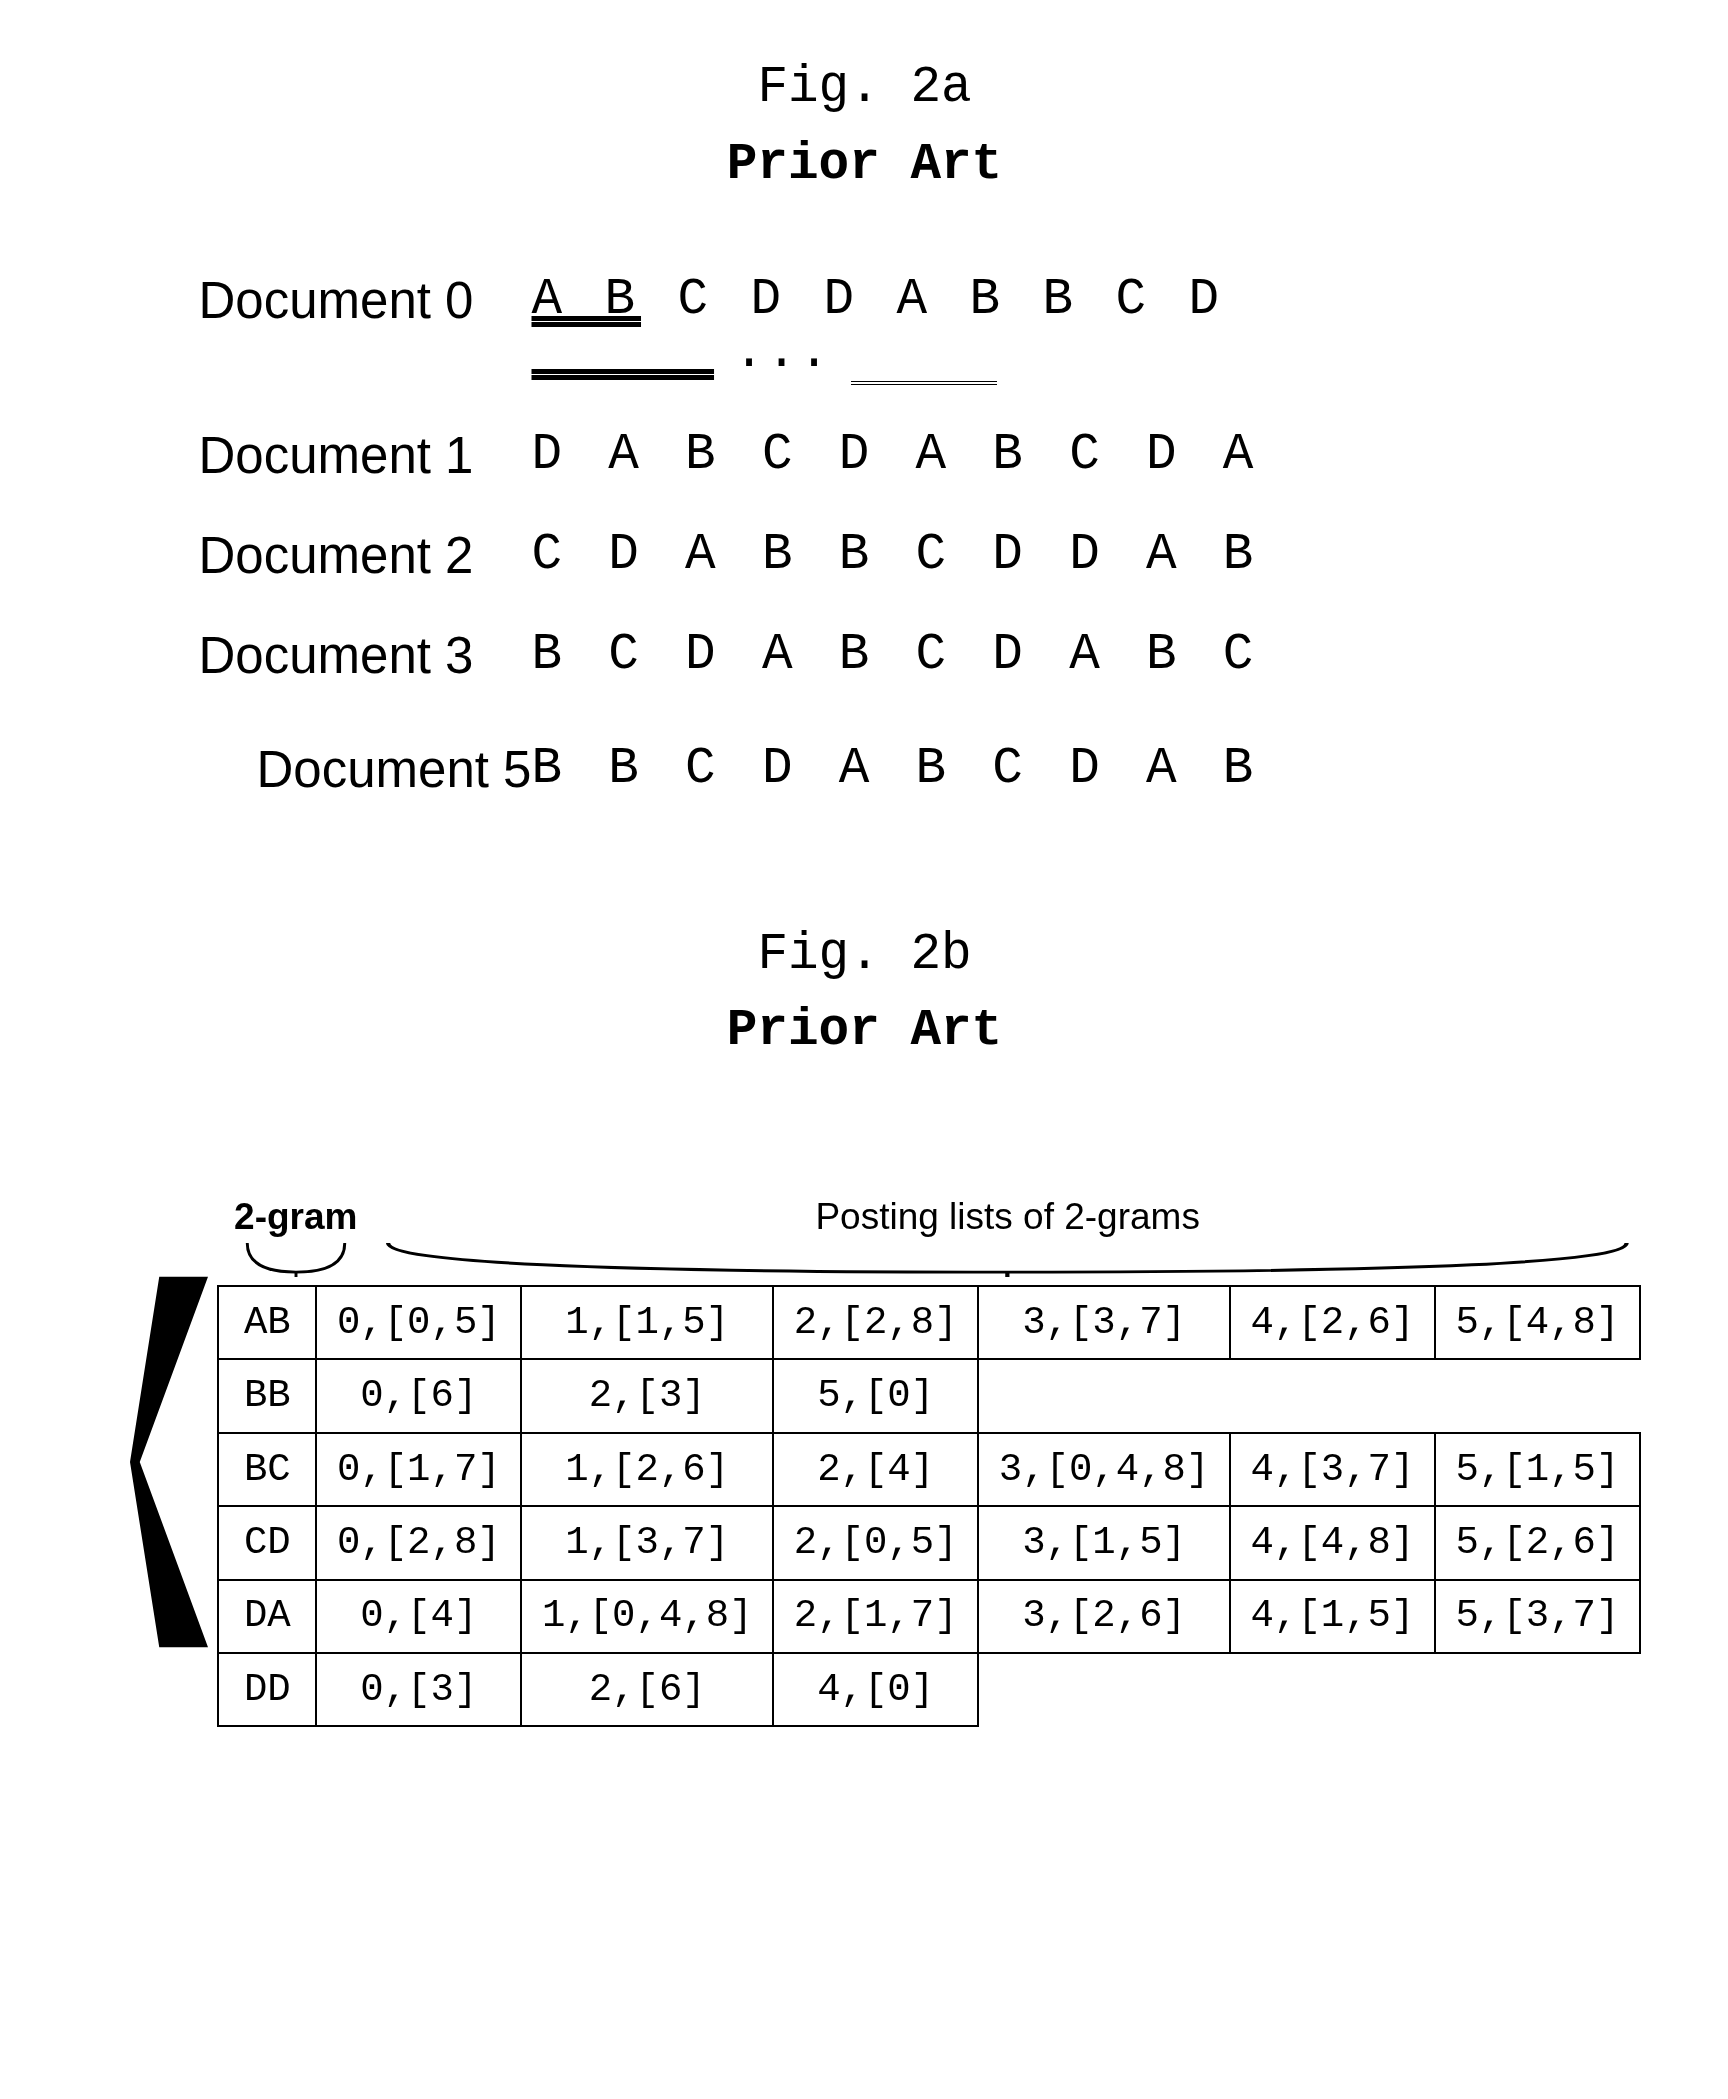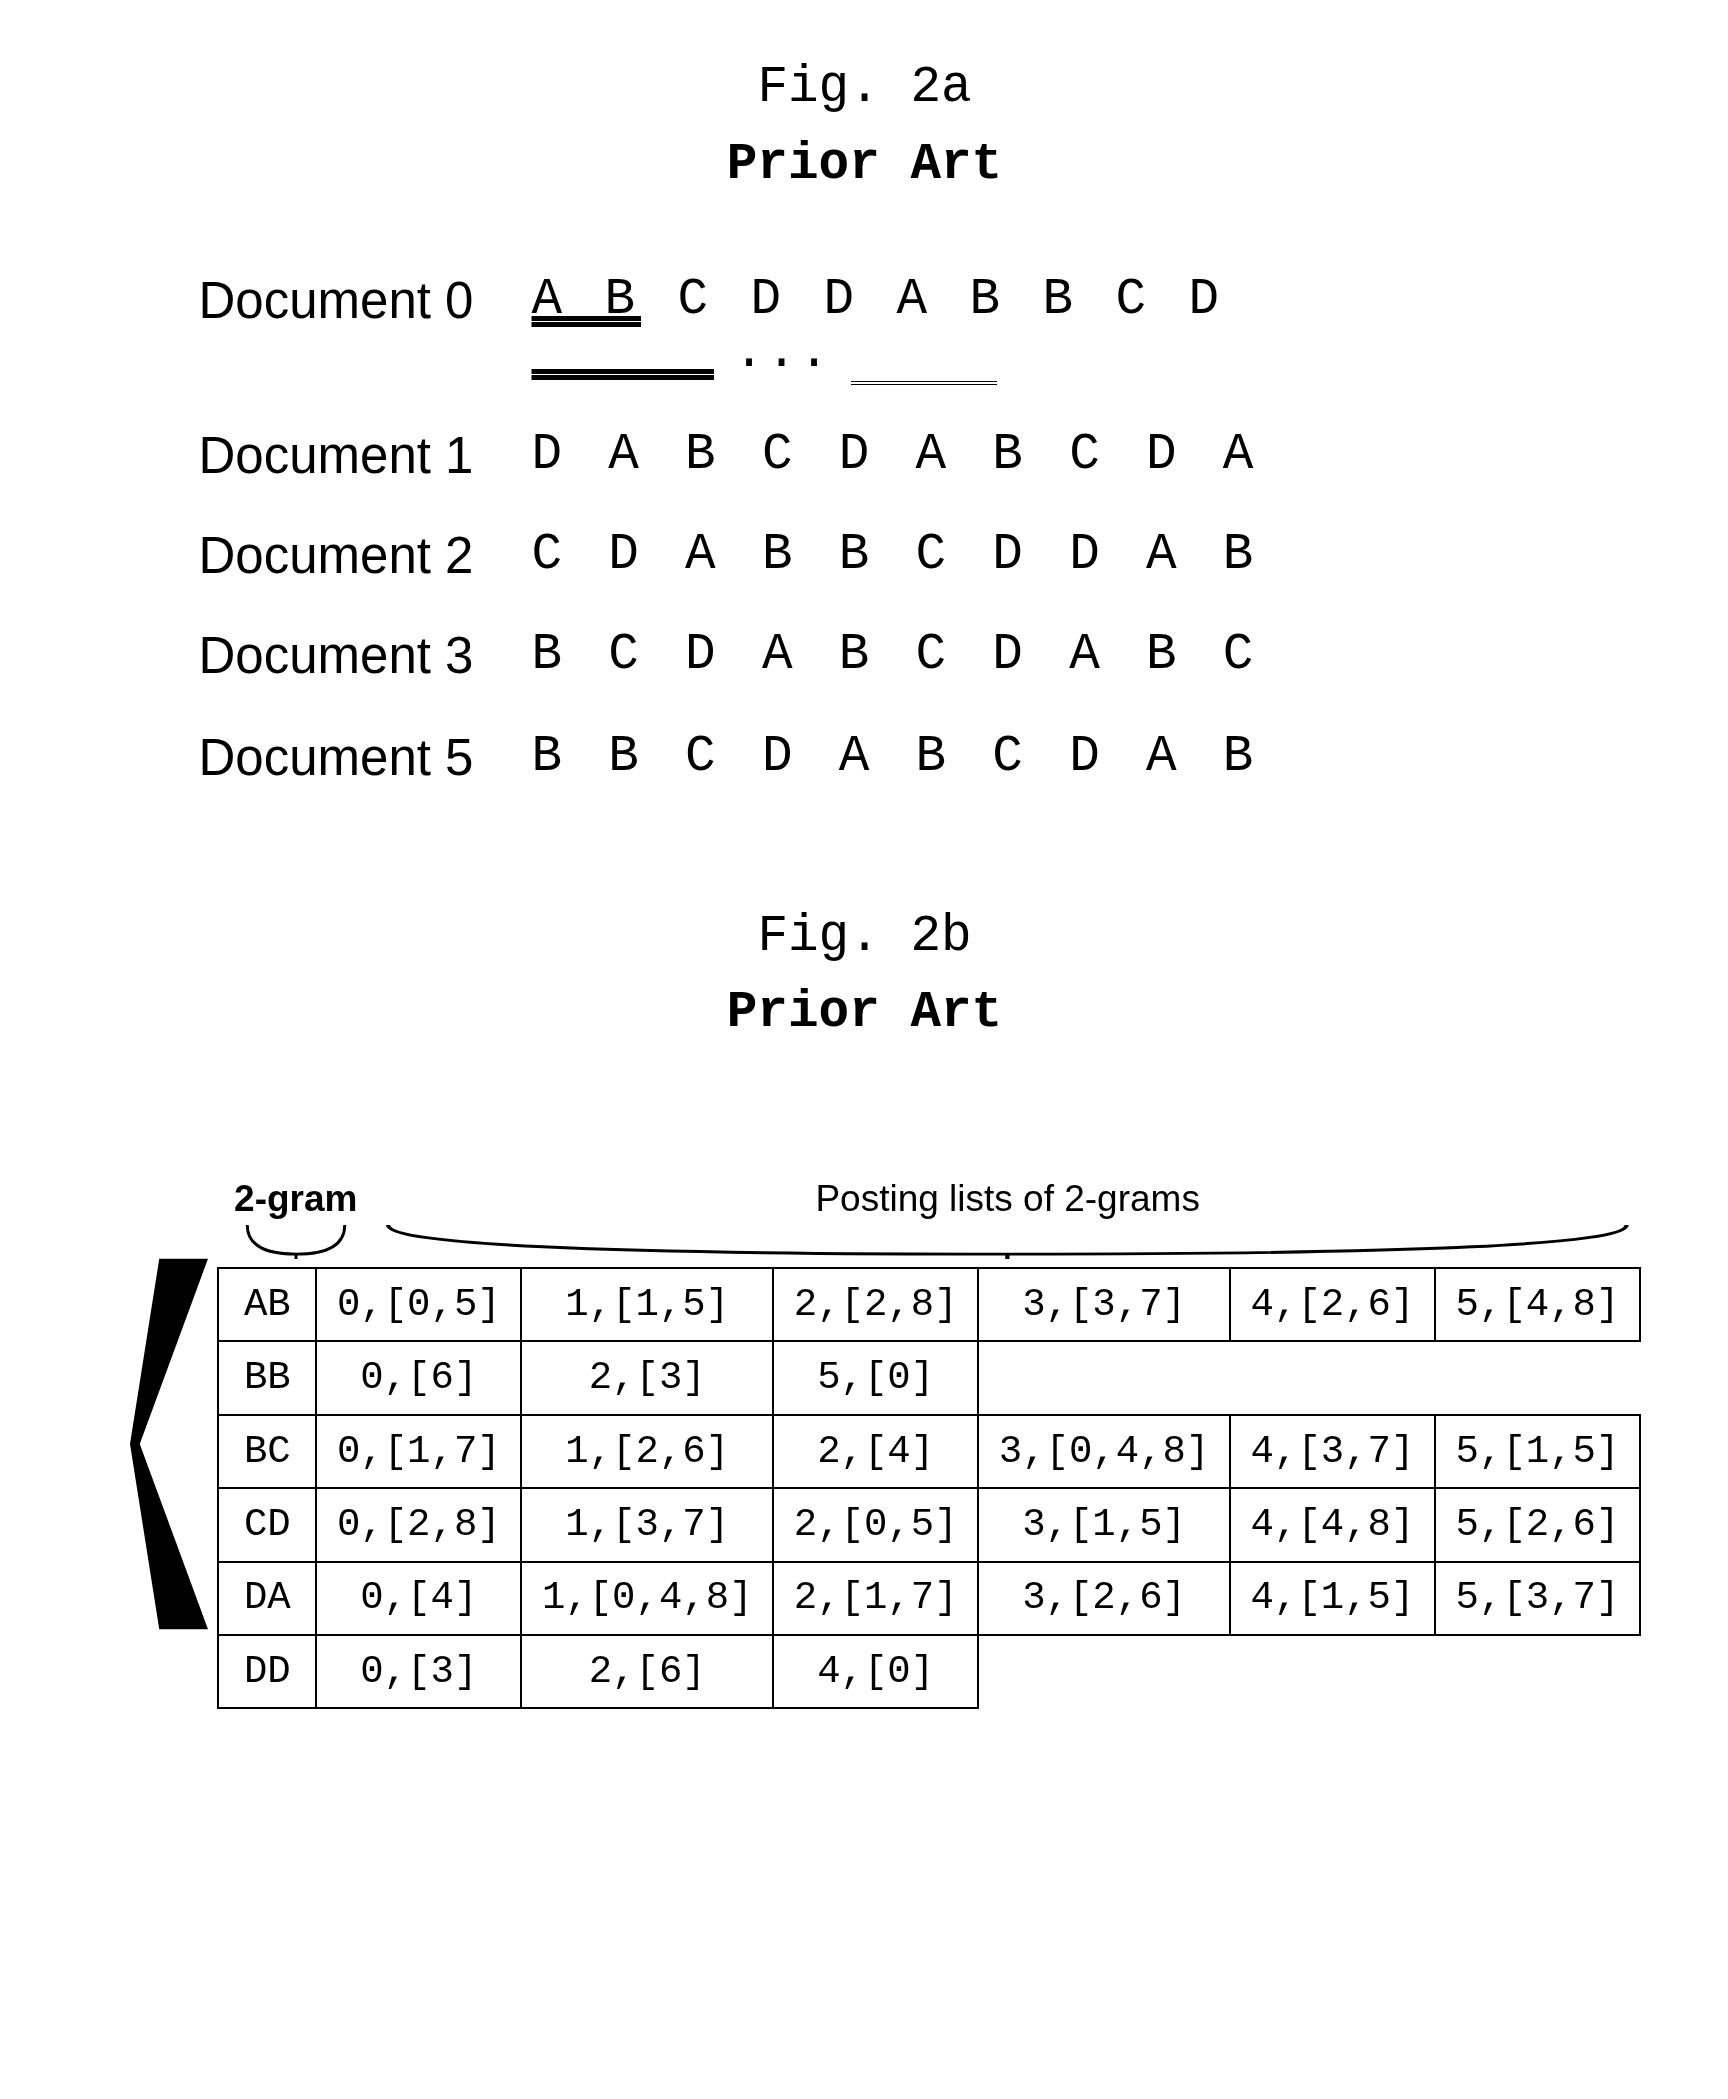--- a/index.html
+++ b/index.html
@@ -203,25 +203,25 @@
       </div>
 
       <div class="document-row" style="margin-bottom:29px;">
         <div class="doc-label">Document 1</div>
         <div class="doc-sequence">D A B C D A B C D A</div>
       </div>
       <div class="document-row" style="margin-bottom:29px;">
         <div class="doc-label">Document 2</div>
         <div class="doc-sequence">C D A B B C D D A B</div>
       </div>
-      <div class="document-row" style="margin-bottom:31px;">
+      <div class="document-row" style="margin-bottom:43px;">
         <div class="doc-label">Document 3</div>
         <div class="doc-sequence">B C D A B C D A B C</div>
       </div>
-      <div class="document-row" style="margin-bottom:23px;">
+      <div class="document-row" style="margin-bottom:29px;text-align:right;">
         <div class="doc-label">Document 5</div>
         <div class="doc-sequence">B B C D A B C D A B</div>
       </div>
 
     </div>
   </div>
 
   <div class="fig2b-section">
     <div class="fig-title">Fig. 2b</div>
     <div class="fig-subtitle">Prior Art</div>

